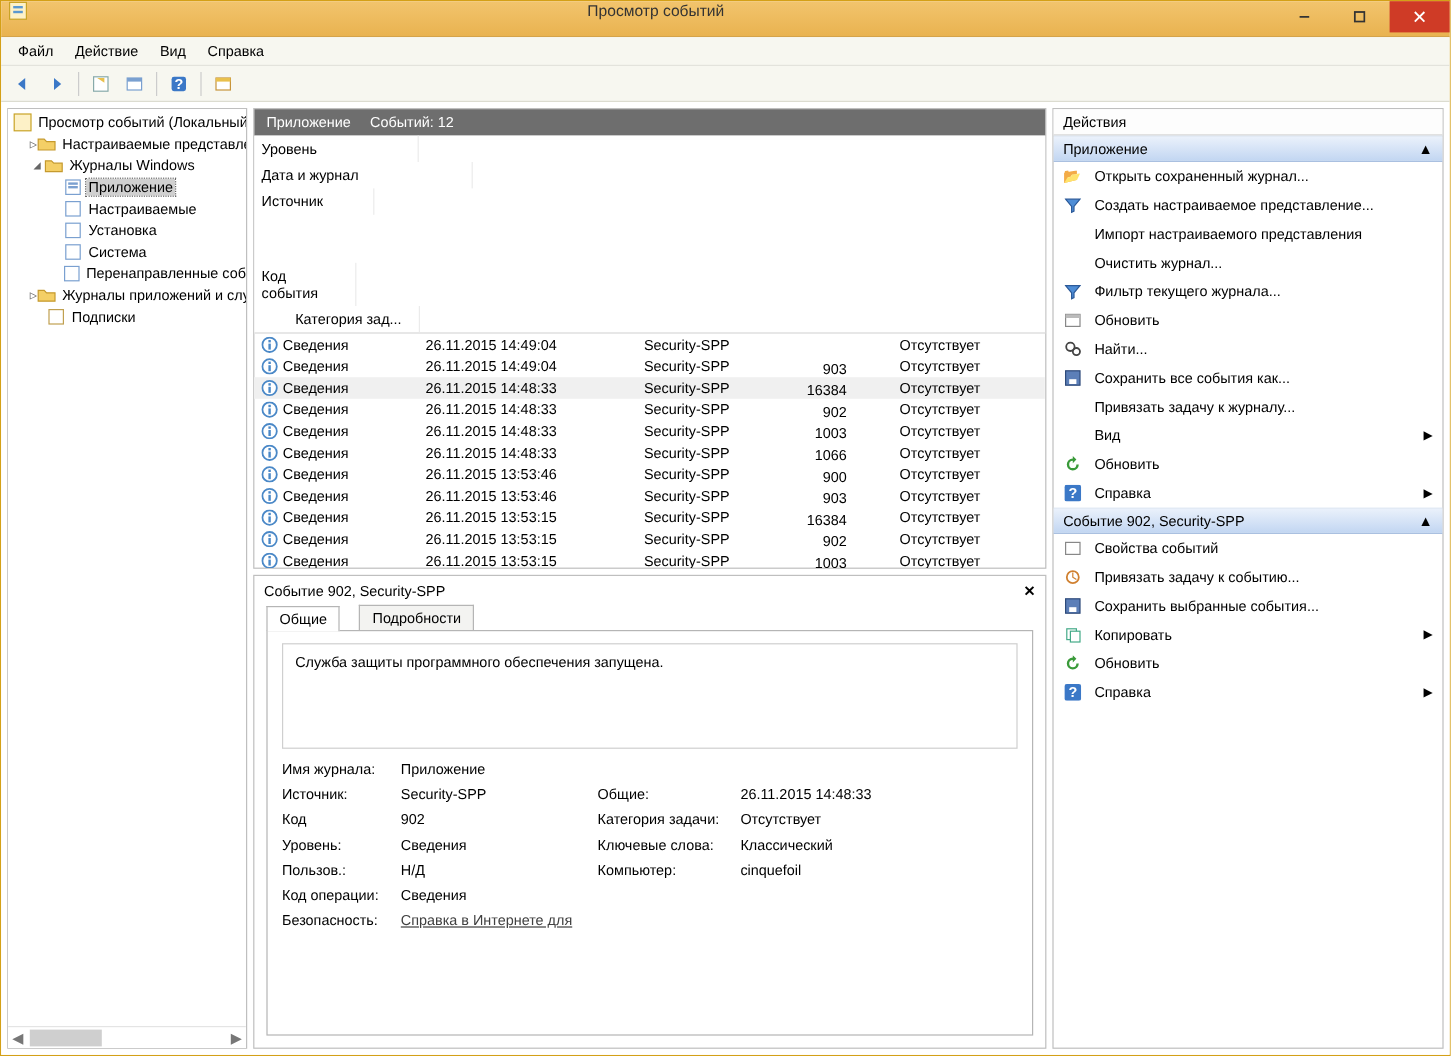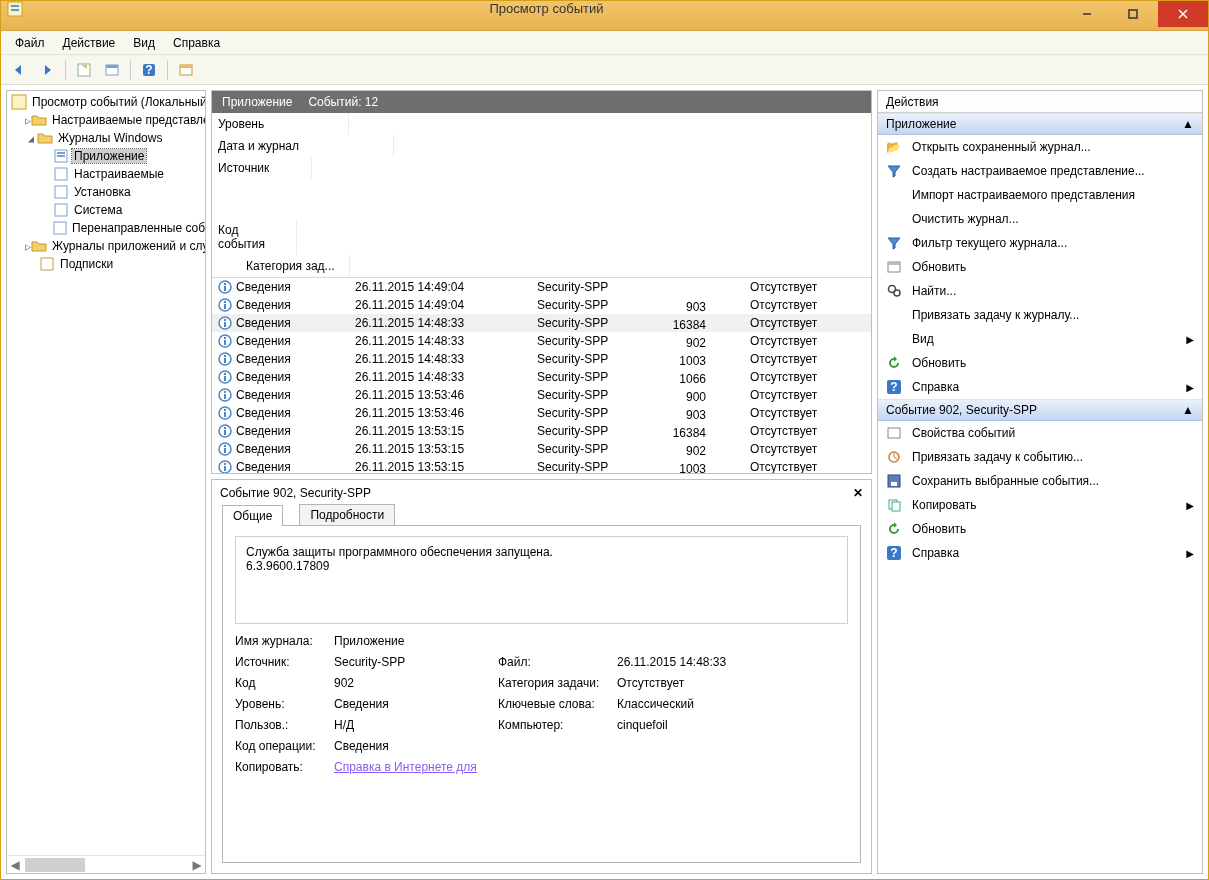--- a/index.html
+++ b/index.html
@@ -56,21 +56,21 @@
 .detail-pane { height:395px; display:flex; flex-direction:column; }
 .detail-top { display:flex; align-items:center; justify-content:space-between; padding:6px 8px 4px; }
 .detail-title { font-size:12px; }
 .tabs { display:flex; padding-left:10px; }
 .tab { border:1px solid #b5b5b5; border-bottom:none; padding:3px 10px; background:#f3f3f1; margin-right:16px; cursor:default; }
 .tab.active { background:#fff; position:relative; top:1px; }
 .detail-body { margin:0 10px 10px; border:1px solid #b5b5b5; flex:1; padding:10px 12px; display:flex; flex-direction:column; gap:10px; overflow:auto;}
 .msgbox { border:1px solid #cfcfcf; padding:8px 10px; height:88px; background:#fff; }
 .props { display:grid; grid-template-columns:95px 160px 115px 1fr; row-gap:7px; column-gap:4px; }
 .props .k { color:#000; }
-.props a { color:#8b5cf6; text-decoration:underline; }
+.props a { color:#404040; text-decoration:underline; }
 
 
 .actions-pane { width:326px; display:flex; }
 .actions-header { height:22px; border-bottom:1px solid #d0d0d0; display:flex; align-items:center; padding:0 8px; font-weight:400; background:#fdfdfd;}
 .section-hdr { background:linear-gradient(#eaf1fb,#c2d6f2); border-top:1px solid #dbe5f3; border-bottom:1px solid #aac0e0; padding:3px 8px; display:flex; align-items:center; justify-content:space-between; cursor:default;}
 .alist { list-style:none; }
 .alist li { display:flex; align-items:center; height:24px; padding:0 8px; gap:10px; cursor:default; }
 .alist .aicon { width:16px; height:16px; display:flex; align-items:center; justify-content:center; }
 .alist .arrow { margin-left:auto; font-size:10px; }
 
@@ -473,48 +473,47 @@
           <span class="detail-title">Событие 902, Security-SPP</span>
           <span style="font-weight:bold;cursor:default;">✕</span>
         </div>
         <div class="tabs">
           <div class="tab active">Общие</div>
           <div class="tab">Подробности</div>
         </div>
         <div class="detail-body">
           <div class="msgbox">
             <div>Служба защиты программного обеспечения запущена.</div>
-            <div>6.3.9600.17809</div>
           </div>
           <div class="props">
             <span class="k">Имя журнала:</span>
               <span>Приложение</span>
               <span></span>
               <span></span>
             <span class="k">Источник:</span>
               <span>Security-SPP</span>
-              <span class="k">Файл:</span>
+              <span class="k">Общие:</span>
               <span>26.11.2015 14:48:33</span>
             <span class="k">Код</span>
               <span>902</span>
               <span class="k">Категория задачи:</span>
               <span>Отсутствует</span>
             <span class="k">Уровень:</span>
               <span>Сведения</span>
               <span class="k">Ключевые слова:</span>
               <span>Классический</span>
             <span class="k">Пользов.:</span>
               <span>Н/Д</span>
               <span class="k">Компьютер:</span>
               <span>cinquefoil</span>
             <span class="k">Код операции:</span>
               <span>Сведения</span>
               <span></span>
               <span></span>
-            <span class="k">Копировать:</span>
+            <span class="k">Безопасность:</span>
               <span style="grid-column:span 3"><a href="#">Справка в Интернете для</a></span>
           </div>
         </div>
       </div>
     </div>
 
     <div class="panel actions-pane">
       <div class="actions-header">Действия</div>
       <div class="section-hdr">
           <span>Приложение</span>
@@ -561,20 +560,29 @@
         <li>
             <span class="aicon">
               <svg width="14" height="14">
                 <circle cx="5" cy="5" r="3.5" fill="none" stroke="#444" stroke-width="1.5"></circle>
                 <circle cx="10" cy="9" r="3" fill="none" stroke="#444" stroke-width="1.5"></circle>
               </svg>
             </span>
             <span>Найти...</span>
           </li>
         <li>
+            <span class="aicon">
+              <svg width="14" height="14">
+                <rect x="1" y="1" width="12" height="12" fill="#5c7fb8" stroke="#2d4a7a"></rect>
+                <rect x="4" y="8" width="6" height="4" fill="#fff"></rect>
+              </svg>
+            </span>
+            <span>Сохранить все события как...</span>
+          </li>
+        <li>
             <span class="aicon"></span>
             <span>Привязать задачу к журналу...</span>
           </li>
         <li>
             <span class="aicon"></span>
             <span>Вид</span>
             <span class="arrow">▶</span>
           </li>
         <li>
             <span class="aicon">

